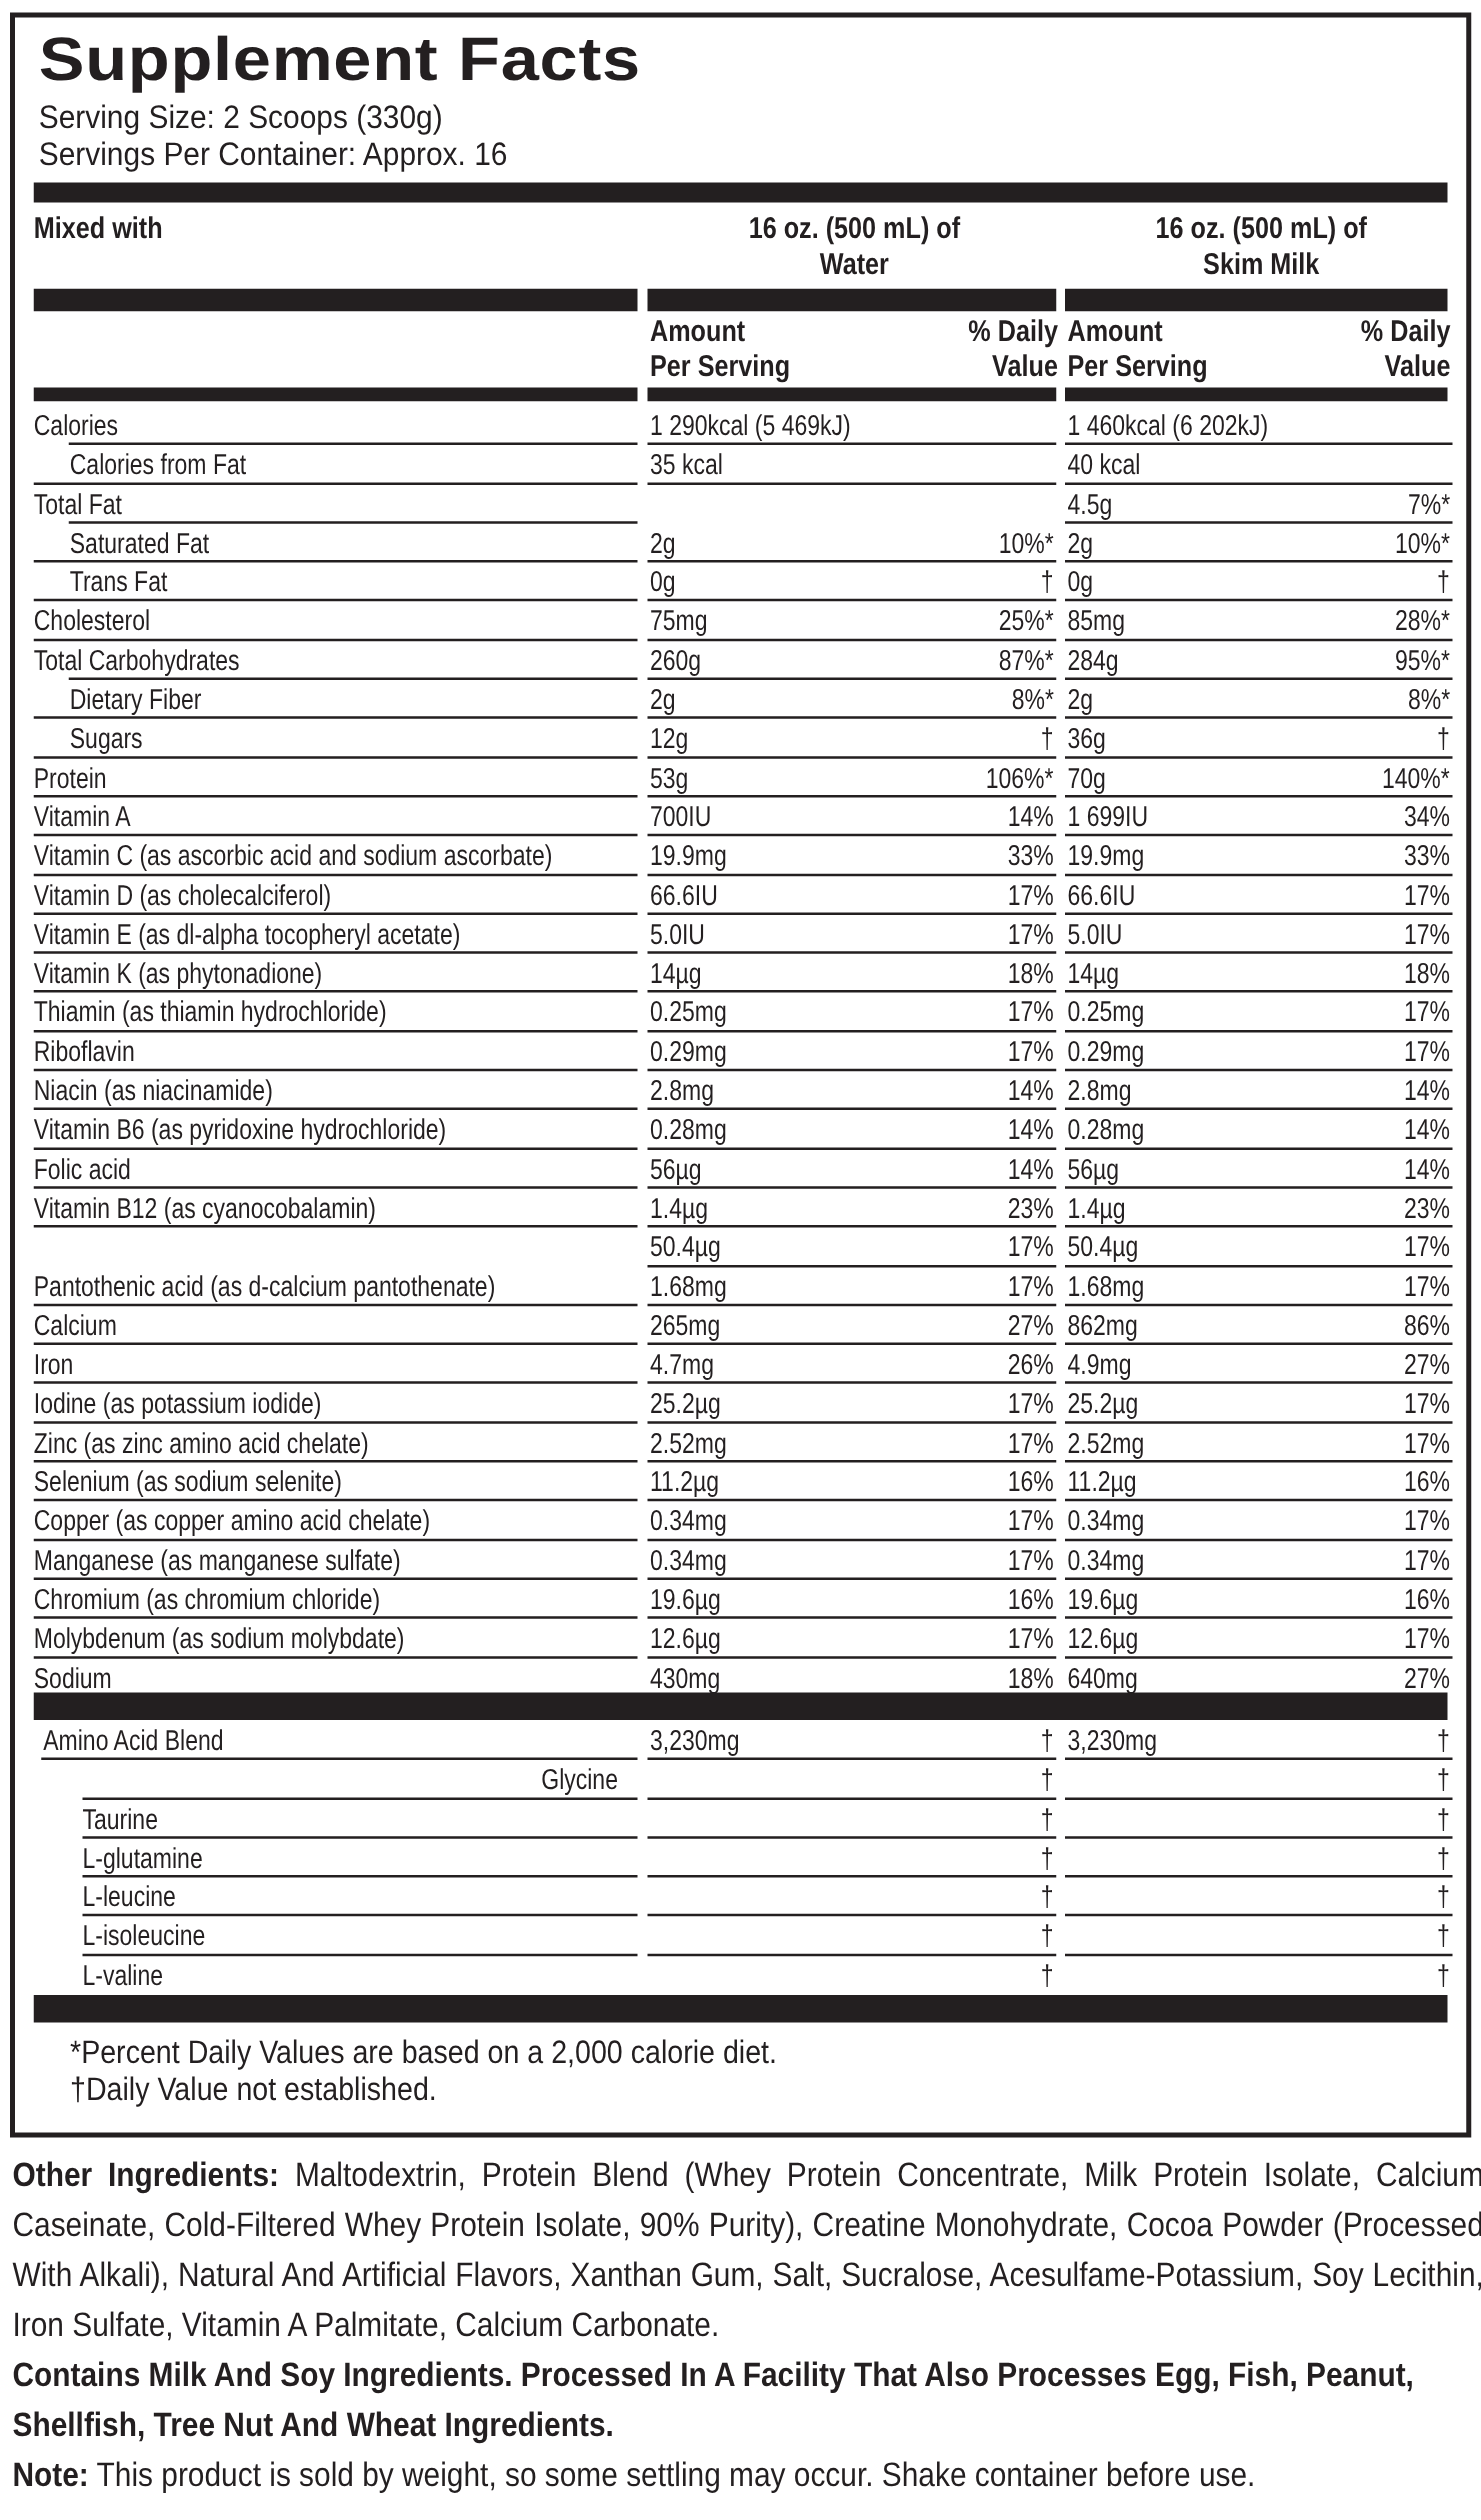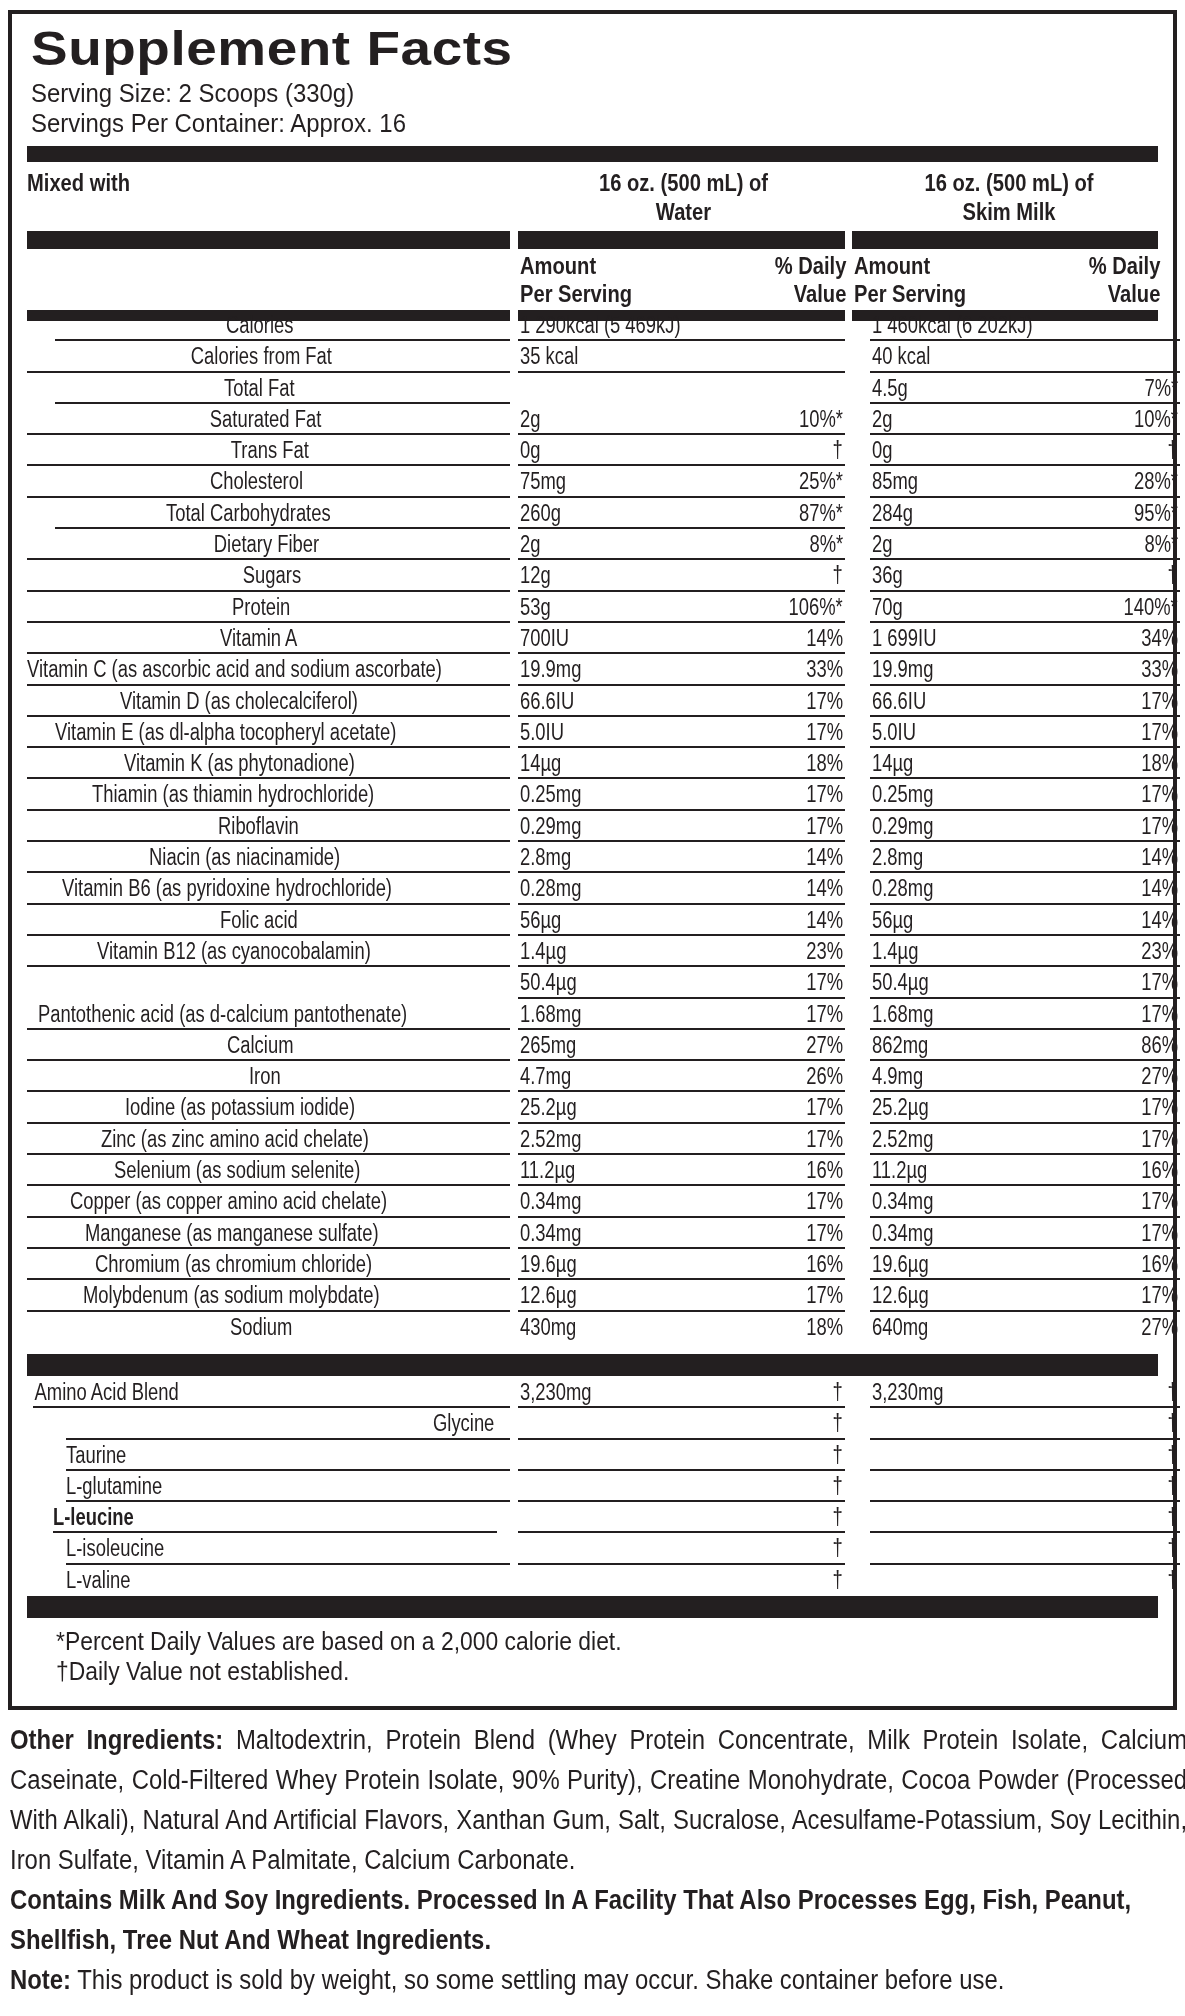--- a/index.html
+++ b/index.html
@@ -15,21 +15,21 @@
   .hdr { position: absolute; font-weight: bold; font-size: 24px; line-height: 29px;
          transform: scaleX(0.84); transform-origin: left top; }
   .hdr.center { text-align: center; transform-origin: center top; }
   .sub-hdr { position: absolute; font-weight: bold; font-size: 24px; line-height: 28px; }
   .rows { position: absolute; left: 19px; top: 310px; width: 1135px; }
   .row { position: relative; height: 31.3px; font-size: 23px; line-height: 30px; }
   .row .c1, .row .c2, .row .c3 { position: absolute; top: 0; height: 31.3px; box-sizing: border-box;
          border-bottom: 2px solid #231f20; white-space: nowrap; overflow: visible; }
   .row .c1 { left: 0; width: 483px; }
   .row .c2 { left: 491px; width: 327px; }
-  .row .c3 { left: 825px; width: 310px; margin-left: 18px; }
+  .row .c3 { left: 825px; width: 310px; }
   .row.last .c1, .row.last .c2, .row.last .c3 { border-bottom: none; }
   .row .c1.nextindent { border-bottom: none; }
   .row .c1.nextindent::after { content: ""; position: absolute; left: 28px; right: 0; bottom: 0; height: 2px; background: #231f20; }
   .lbl { display: inline-block; transform: scaleX(0.80); transform-origin: left top; }
   .indent .lbl { padding-left: 36px; }
   .amt { position: absolute; left: 2px; top: 0; transform: scaleX(0.80); transform-origin: left top; }
   .pct { position: absolute; right: 2px; top: 0; transform: scaleX(0.80); transform-origin: right top; }
   .foot { position: absolute; left: 44px; font-size: 26px; line-height: 30px;
           transform: scaleX(0.88); transform-origin: left top; }
   .ingredients { position: absolute; left: 10px; top: 1720px; width: 1330px; font-size: 27px;
@@ -77,21 +77,21 @@
   </div>
   <div class="sub-hdr" style="right:13px; top:238px; text-align:right; transform:scaleX(0.84); transform-origin:right top;">
     <div>% Daily</div>
     <div>Value</div>
   </div>
 
   <div class="bar" style="left:15px; top:296px; width:483px; height:11px;"></div>
   <div class="bar" style="left:506px; top:296px; width:327px; height:11px;"></div>
   <div class="bar" style="left:840px; top:296px; width:306px; height:11px;"></div>
 
-  <div class="rows" id="nutrient-rows" style="left:15px; top:296px;text-align:center;">
+  <div class="rows" id="nutrient-rows" style="left:15px; top:311px;">
       <div class="row">
         <div class="c1 nextindent"><span class="lbl">Calories</span></div>
         <div class="c2">
           <span class="amt">1 290kcal (5 469kJ)</span>
           <span class="pct"></span>
         </div>
         <div class="c3">
           <span class="amt">1 460kcal (6 202kJ)</span>
           <span class="pct"></span>
         </div>
@@ -480,21 +480,21 @@
       <div class="row indent">
         <div class="c1" style="left:39px;width:444px;"><span class="lbl" style="padding-left:0;">L-glutamine</span></div>
         <div class="c2">
           <span class="pct">†</span>
         </div>
         <div class="c3">
           <span class="pct">†</span>
         </div>
       </div>
       <div class="row indent">
-        <div class="c1" style="left:26px;width:444px;font-weight:bold;"><span class="lbl" style="padding-left:0;">L-leucine</span></div>
+        <div class="c1" style="left:39px;width:444px;"><span class="lbl" style="padding-left:0;">L-leucine</span></div>
         <div class="c2">
           <span class="pct">†</span>
         </div>
         <div class="c3">
           <span class="pct">†</span>
         </div>
       </div>
       <div class="row indent">
         <div class="c1" style="left:39px;width:444px;"><span class="lbl" style="padding-left:0;">L-isoleucine</span></div>
         <div class="c2">

